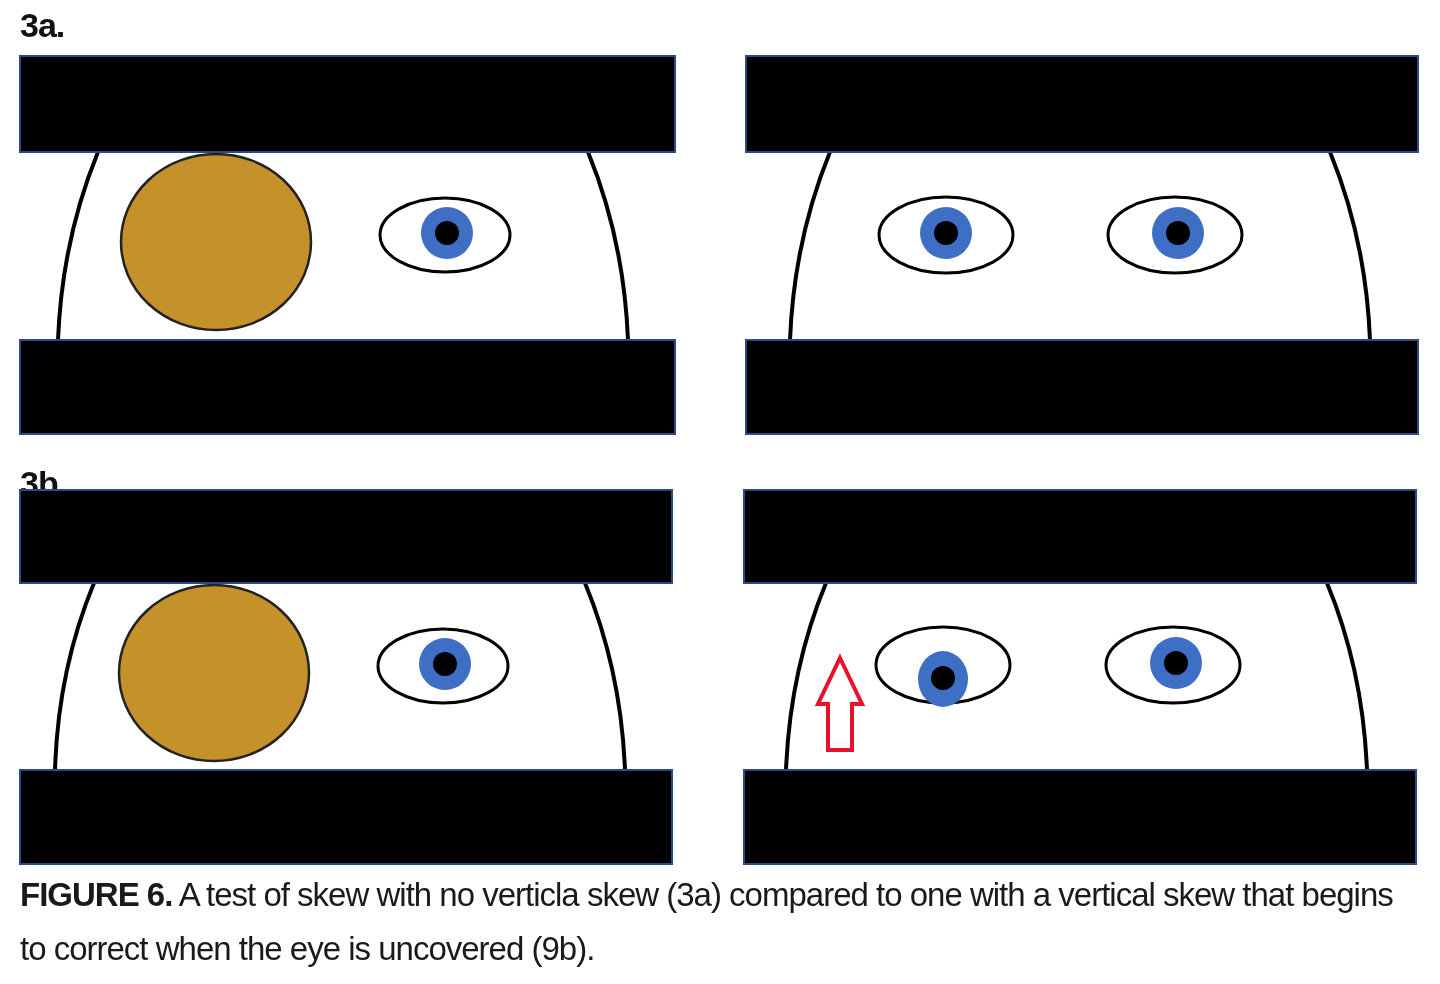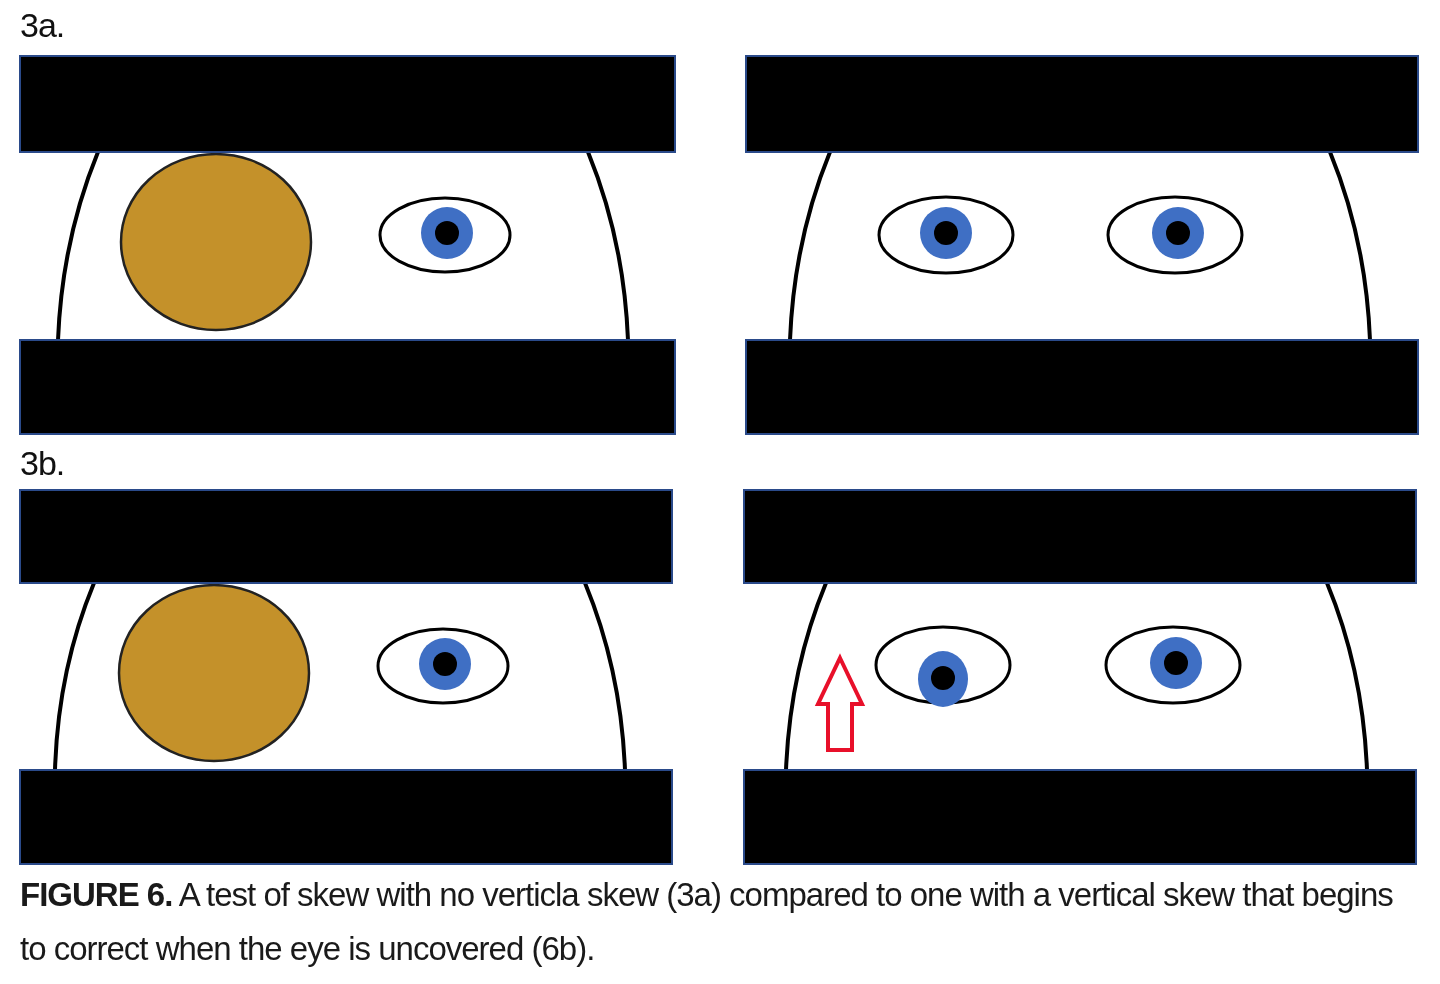--- a/index.html
+++ b/index.html
@@ -1,29 +1,29 @@
 <!DOCTYPE html>
 <html><head>
   <meta charset="utf-8">
   <style>
     html, body { margin: 0; padding: 0; background: #ffffff; }
     body { width: 1440px; height: 984px; position: relative; overflow: hidden;
            font-family: "Liberation Sans", sans-serif; }
-    .panel-label { position: absolute; font-weight: normal; font-size: 34px; color: #111;
+    .panel-label { position: absolute; font-weight: bold; font-size: 34px; color: #111;
                    letter-spacing: -1px; }
     #fig { position: absolute; left: 0; top: 0; }
     .caption { position: absolute; left: 20px; top: 868px; width: 1400px;
                font-size: 33px; line-height: 54px; color: #1a1a1a; letter-spacing: -1px; }
     .caption b { font-weight: bold; }
   </style>
 </head>
 <body>
 
 <div class="panel-label" style="left:20px; top:6px;">3a.</div>
-<div class="panel-label" style="left:20px; top:444px;">3b.</div>
+<div class="panel-label" style="left:20px; top:464px;">3b.</div>
 
 <svg id="fig" width="1440" height="870" viewBox="0 0 1440 870">
 
   <g>
     <path d="M98 152 Q62 240 58 340" fill="none" stroke="#000" stroke-width="4"></path>
     <path d="M588 152 Q624 240 628 340" fill="none" stroke="#000" stroke-width="4"></path>
     <ellipse cx="216" cy="242" rx="95" ry="88" fill="#c4912a" stroke="#222" stroke-width="2.5"></ellipse>
     <g>
       <ellipse cx="445" cy="235" rx="65" ry="37" fill="#fff" stroke="#000" stroke-width="3"></ellipse>
       <circle cx="447" cy="233" r="26" fill="#3f6fc4"></circle>
@@ -76,14 +76,14 @@
       <circle cx="1176" cy="663" r="26" fill="#3f6fc4"></circle>
       <circle cx="1176" cy="663" r="12" fill="#000"></circle>
     </g>
     <path d="M840 658 L862 704 L852 704 L852 750 L828 750 L828 704 L818 704 Z" fill="#fff" stroke="#e8102a" stroke-width="4" stroke-linejoin="miter"></path>
     <rect x="744" y="490" width="672" height="93" fill="#000" stroke="#2a4a8a" stroke-width="2"></rect>
     <rect x="744" y="770" width="672" height="94" fill="#000" stroke="#2a4a8a" stroke-width="2"></rect>
   </g>
 </svg>
 
 <div class="caption">
-  <b>FIGURE 6.</b><span> A test of skew with no verticla skew (3a) compared to one with a vertical skew that begins to correct when the eye is uncovered (6b).</span>
+  <b>FIGURE 6.</b><span> A test of skew with no verticla skew (3a) compared to one with a vertical skew that begins to correct when the eye is uncovered (9b).</span>
 </div>
 
 </body></html>

